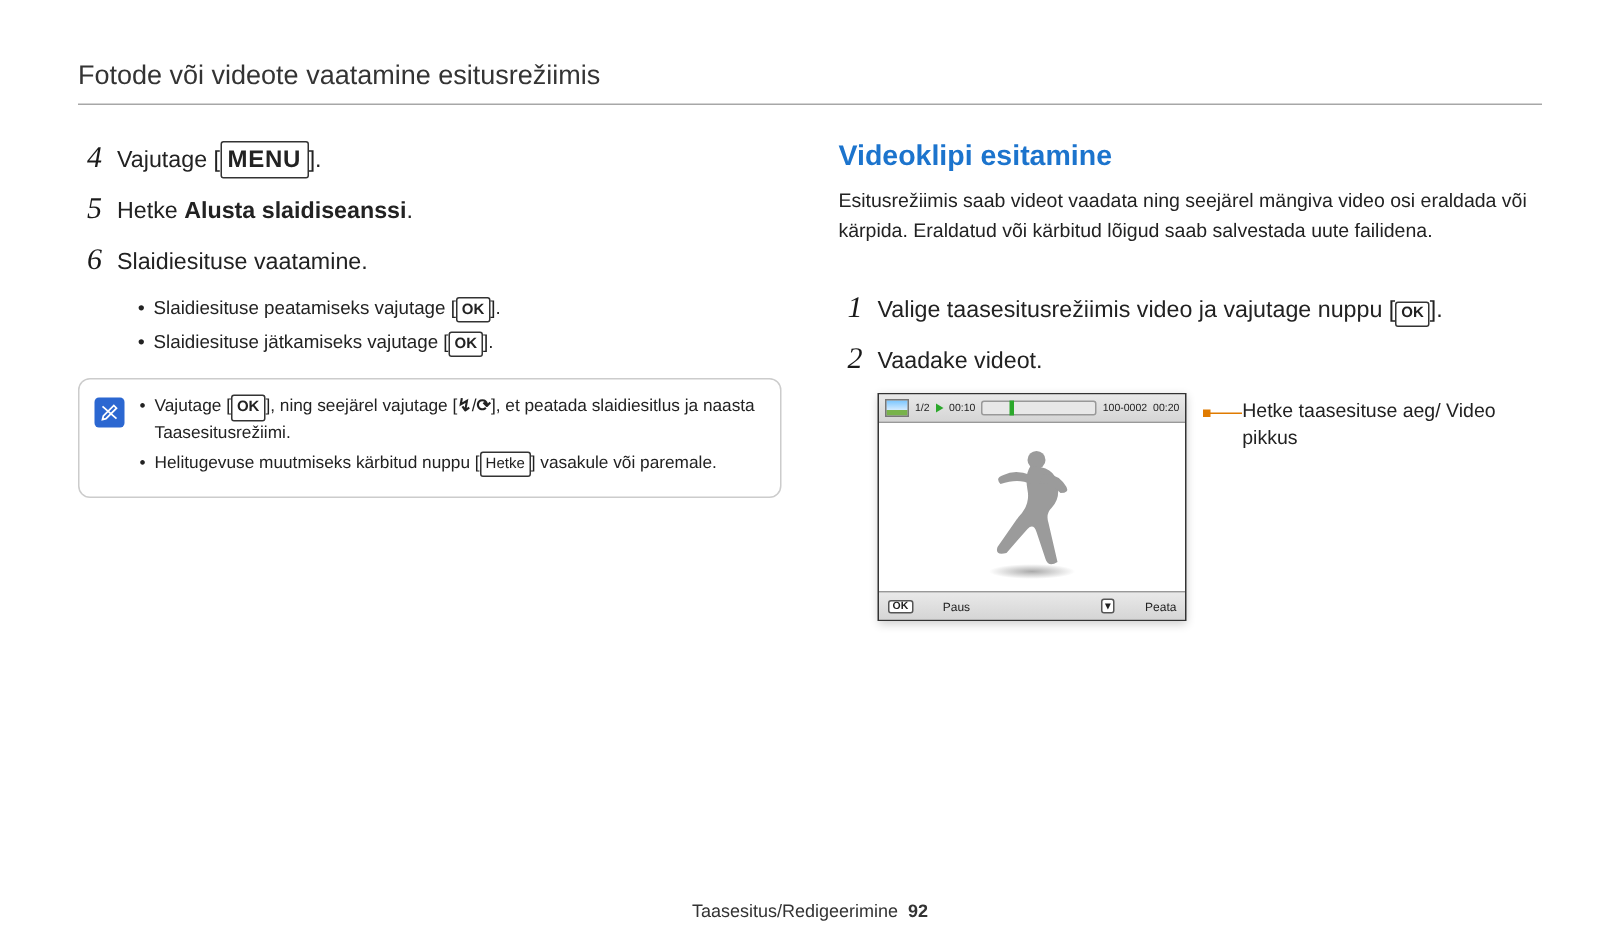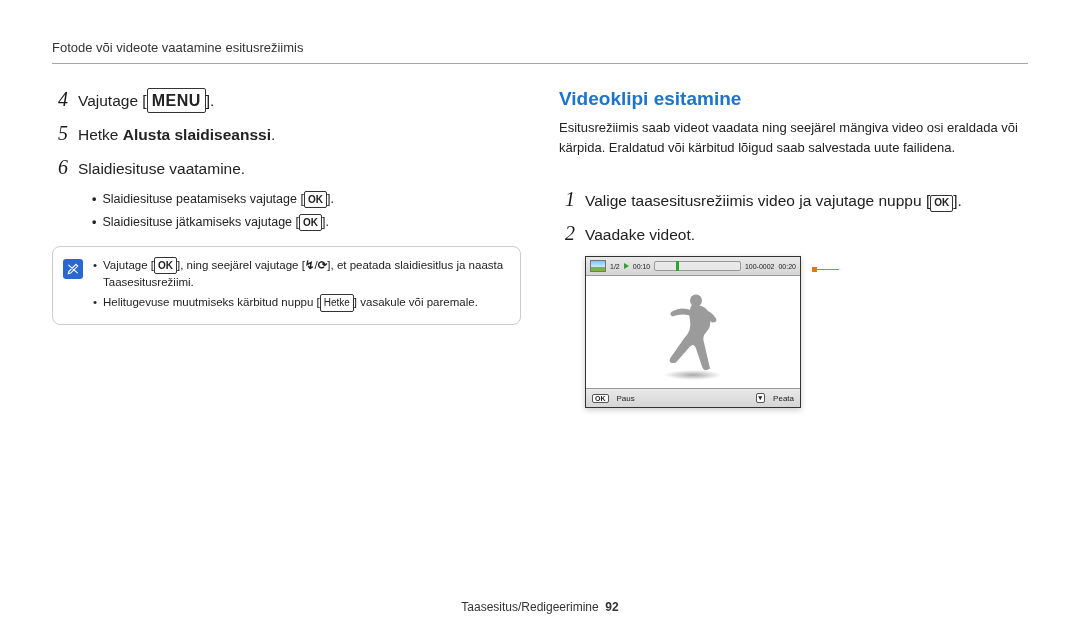--- a/index.html
+++ b/index.html
@@ -9,21 +9,21 @@
     background: #fff;
     color: #222;
     width: 1080px;
     height: 630px;
     position: relative;
   }
   .page {
     padding: 40px 52px 20px 52px;
   }
   .top-title {
-    font-size: 13px;
+    font-size: 18px;
     color: #343434;
     margin-bottom: 8px;
   }
   .hr {
     border-top: 1px solid #a7a7a7;
     margin-bottom: 24px;
   }
   .cols {
     display: flex;
     gap: 38px;
@@ -201,21 +201,21 @@
     width:58px;height:10px;
     background:radial-gradient(ellipse,#aaa 0%,rgba(0,0,0,0) 70%);
   }
   .vf-bottom {
     height: 18px;
     background: linear-gradient(#e9e9e9,#d5d5d5);
     display: flex;
     align-items: center;
     font-size: 8px;
     padding: 0 6px;
-    gap: 8px;
+    gap: 20px;
   }
   .tinybox {
     display:inline-block;
     border:1px solid #555;
     border-radius:2px;
     font-size:7px;
     font-weight:bold;
     padding:0 2px;
     background:#fff;
   }
@@ -364,20 +364,21 @@
             <span class="tinybox">OK</span>
             <span>Paus</span>
             <span style="flex:1"></span>
             <span class="tinybox">▾</span>
             <span>Peata</span>
           </div>
         </div>
 
         <div style="display:flex;align-items:flex-start;">
           <div class="callout-line"></div>
+          <div class="callout-text">Hetke taasesituse aeg/ Video pikkus</div>
         </div>
       </div>
 
     </div>
   </div>
 </div>
 
 <div class="footer">
   <span>Taasesitus/Redigeerimine</span>&nbsp;&nbsp;<span class="pn">92</span>
 </div>

